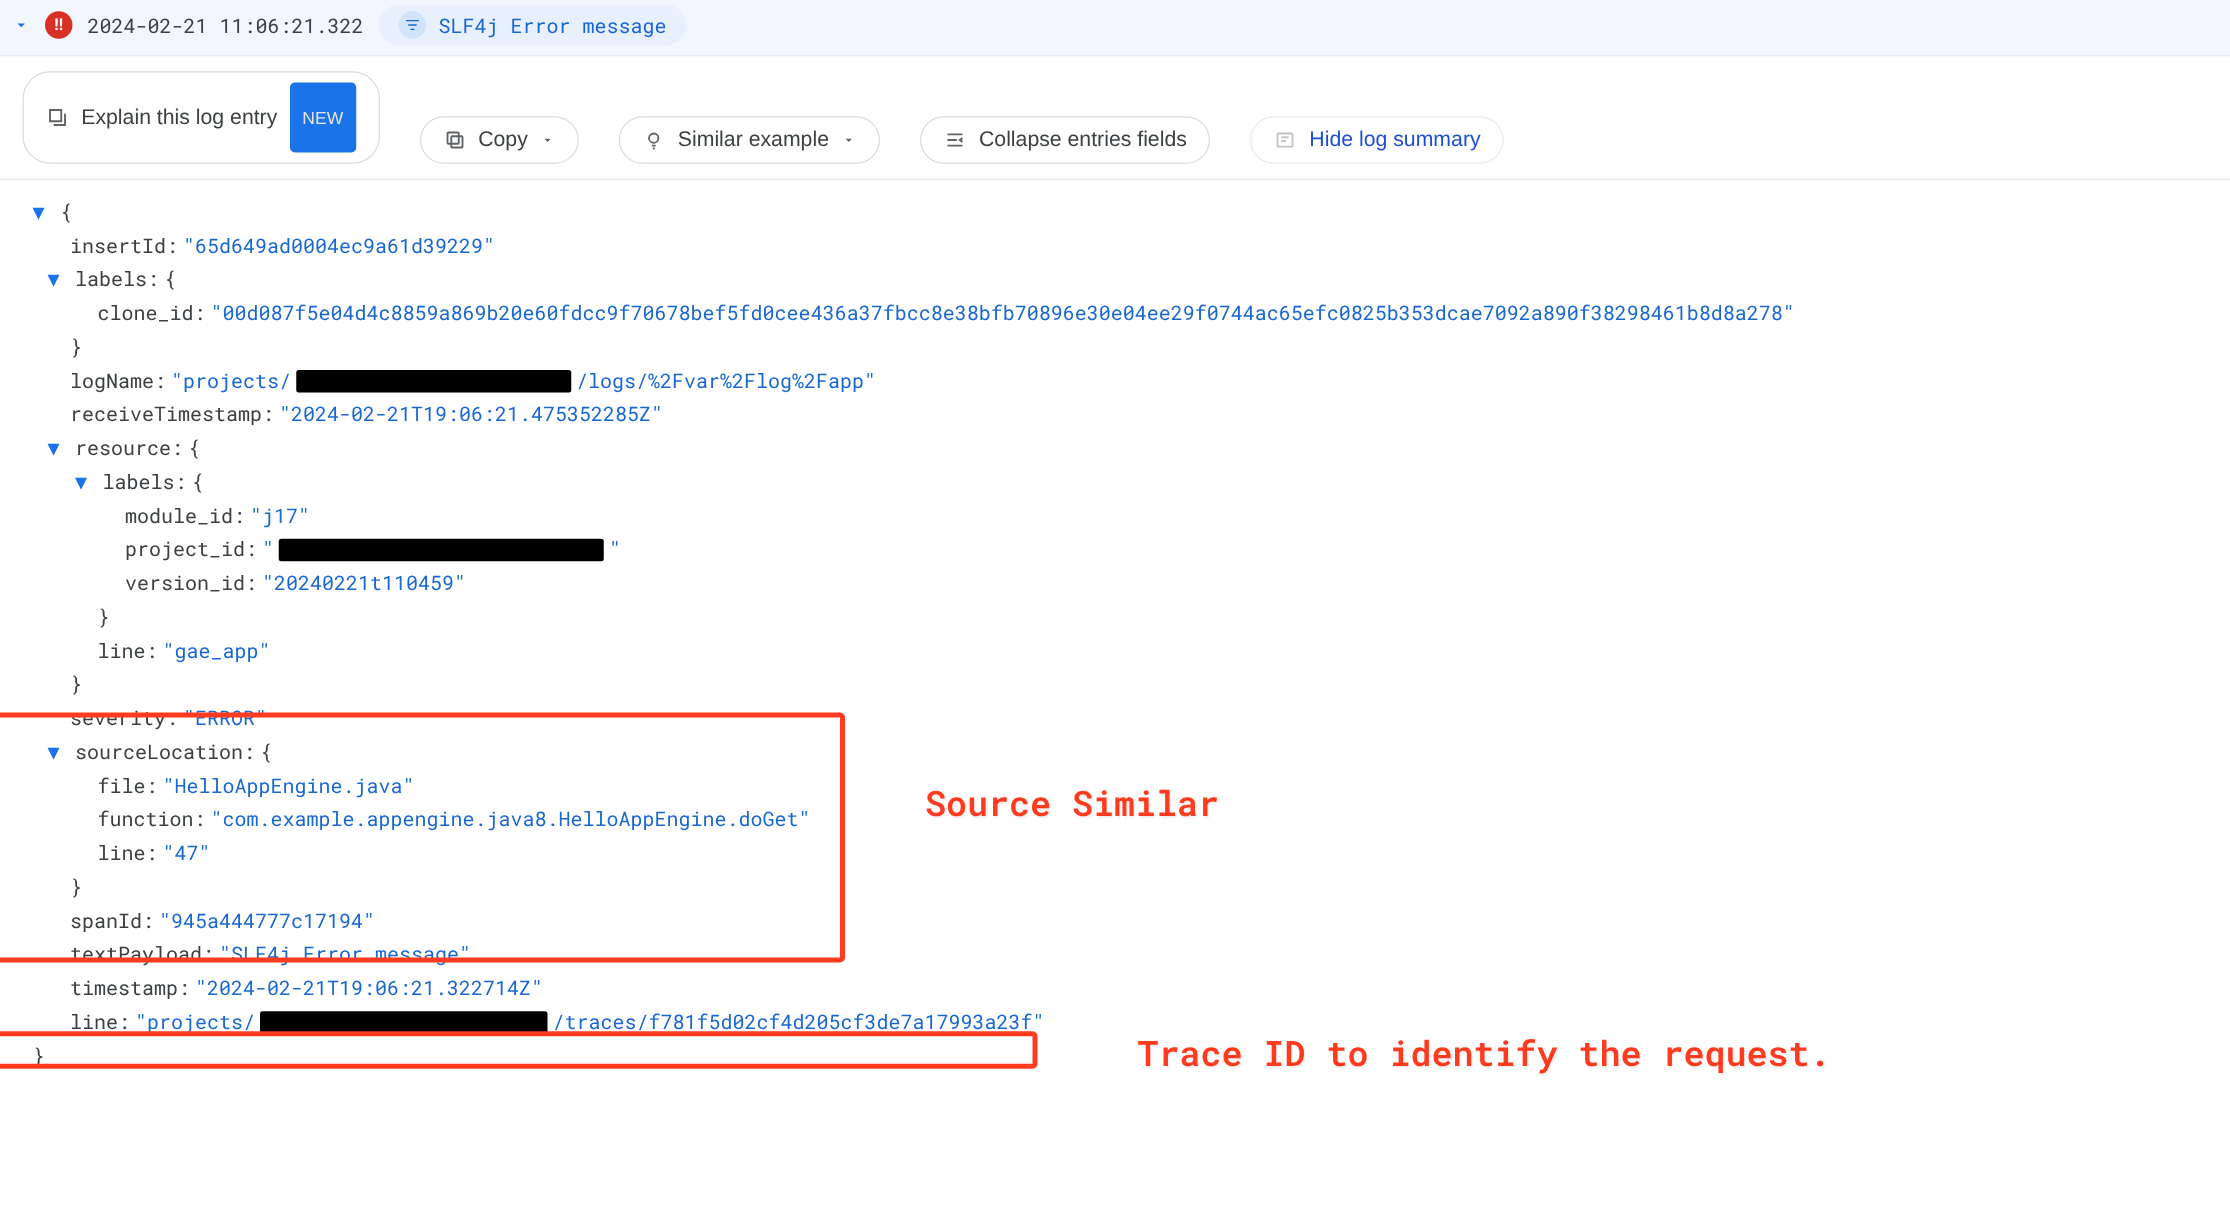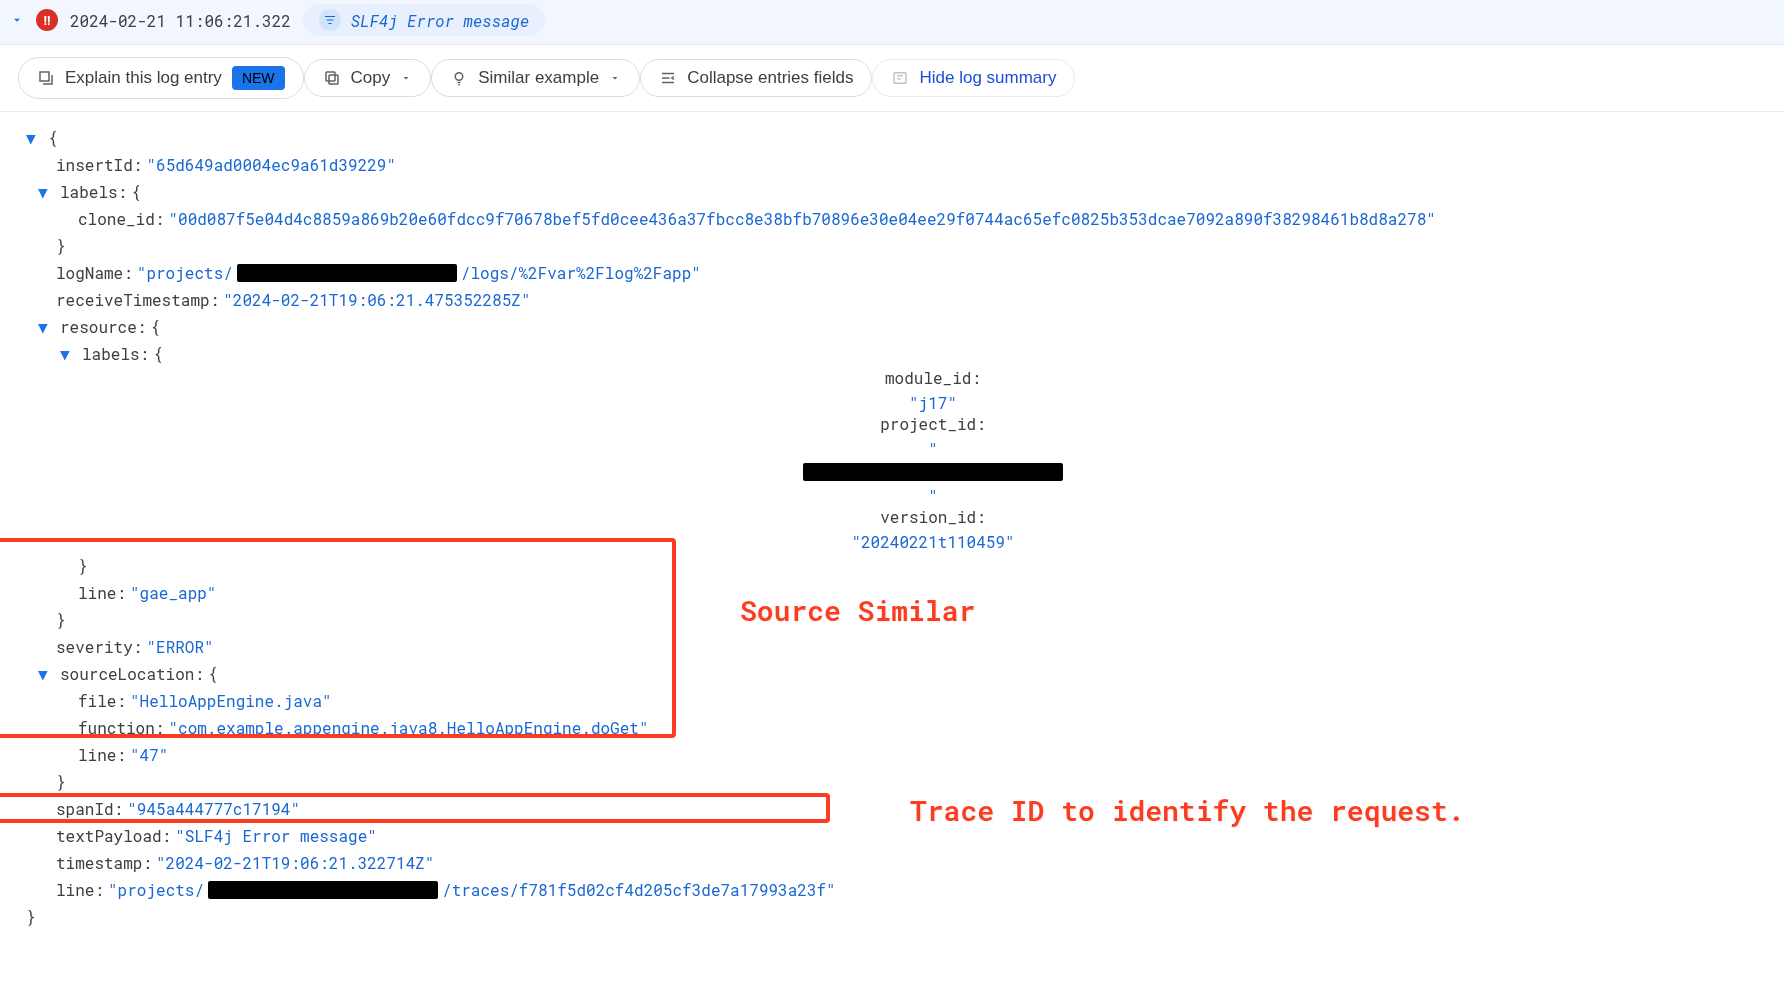--- a/index.html
+++ b/index.html
@@ -30,51 +30,51 @@
   .sev-badge {
     width: 22px; height: 22px; border-radius: 50%;
     background: #d93025; color: #fff;
     display: flex; align-items: center; justify-content: center;
     font-weight: 700; font-size: 13px;
   }
   .timestamp { color: #3c4043; font-size: 16px; }
   .chip {
     display: inline-flex; align-items: center; gap: 10px;
     background: #e8f0fe; color: #1967d2;
-    border-radius: 18px; padding: 5px 16px; font-size: 16px; font-style: italic;
+    border-radius: 18px; padding: 5px 16px; font-size: 16px;
   }
   .chip .filter-icon {
     width: 22px; height: 22px; border-radius: 50%;
     background: #d2e3fc; display: flex; align-items: center; justify-content: center;
   }
 
   
   .toolbar {
-    display: flex; align-items: center; gap: 0;
+    display: flex; align-items: flex-end; gap: 32px;
     padding: 12px 18px;
     border-bottom: 1px solid #e8eaed;
   }
   .pill-btn {
     display: inline-flex; align-items: center; gap: 10px;
     border: 1px solid #dadce0; background: #fff;
     border-radius: 22px; padding: 8px 18px;
     font-size: 17px; color: #3c4043; cursor: pointer;
   }
   .pill-btn .icon { color: #5f6368; display:inline-flex; }
-  .new-badge { background: #1a73e8; color: #000000; border-radius: 4px; padding: 4px 10px; font-size: 14px; font-weight: 500; }
+  .new-badge { background: #1a73e8; color: #e5e5e5; border-radius: 4px; padding: 20px 10px; font-size: 14px; font-weight: 500; }
   .pill-btn.disabled { color: #1d4ed8; border-color: #e8eaed; cursor: default; }
   .caret-sm { color: #5f6368; }
 
   
   .json-body { padding: 12px 18px 20px 18px; font-size: 16px; position: relative; }
   .line { display: flex; align-items: center; gap: 4px; min-height: 27px; white-space: pre; }
   .indent0 { padding-left: 8px; }
   .indent1 { padding-left: 38px; }
   .indent2 { padding-left: 60px; }
-  .indent3 { padding-left: 82px; flex-direction: column; }
+  .indent3 { padding-left: 82px; }
   .tri { color: #1a73e8; width: 14px; display:inline-block; cursor:pointer; margin-right: 4px;}
   .key { color: #3c4043; }
   .str { color: #1967d2; }
   .brace { color: #3c4043; }
   .redact { display:inline-block; background:#000; height:18px; vertical-align:middle; border-radius:2px;}
   .redact.w200 { width: 220px; }
   .redact.w240 { width: 260px; }
   .redact.w220 { width: 230px; }
 
   

